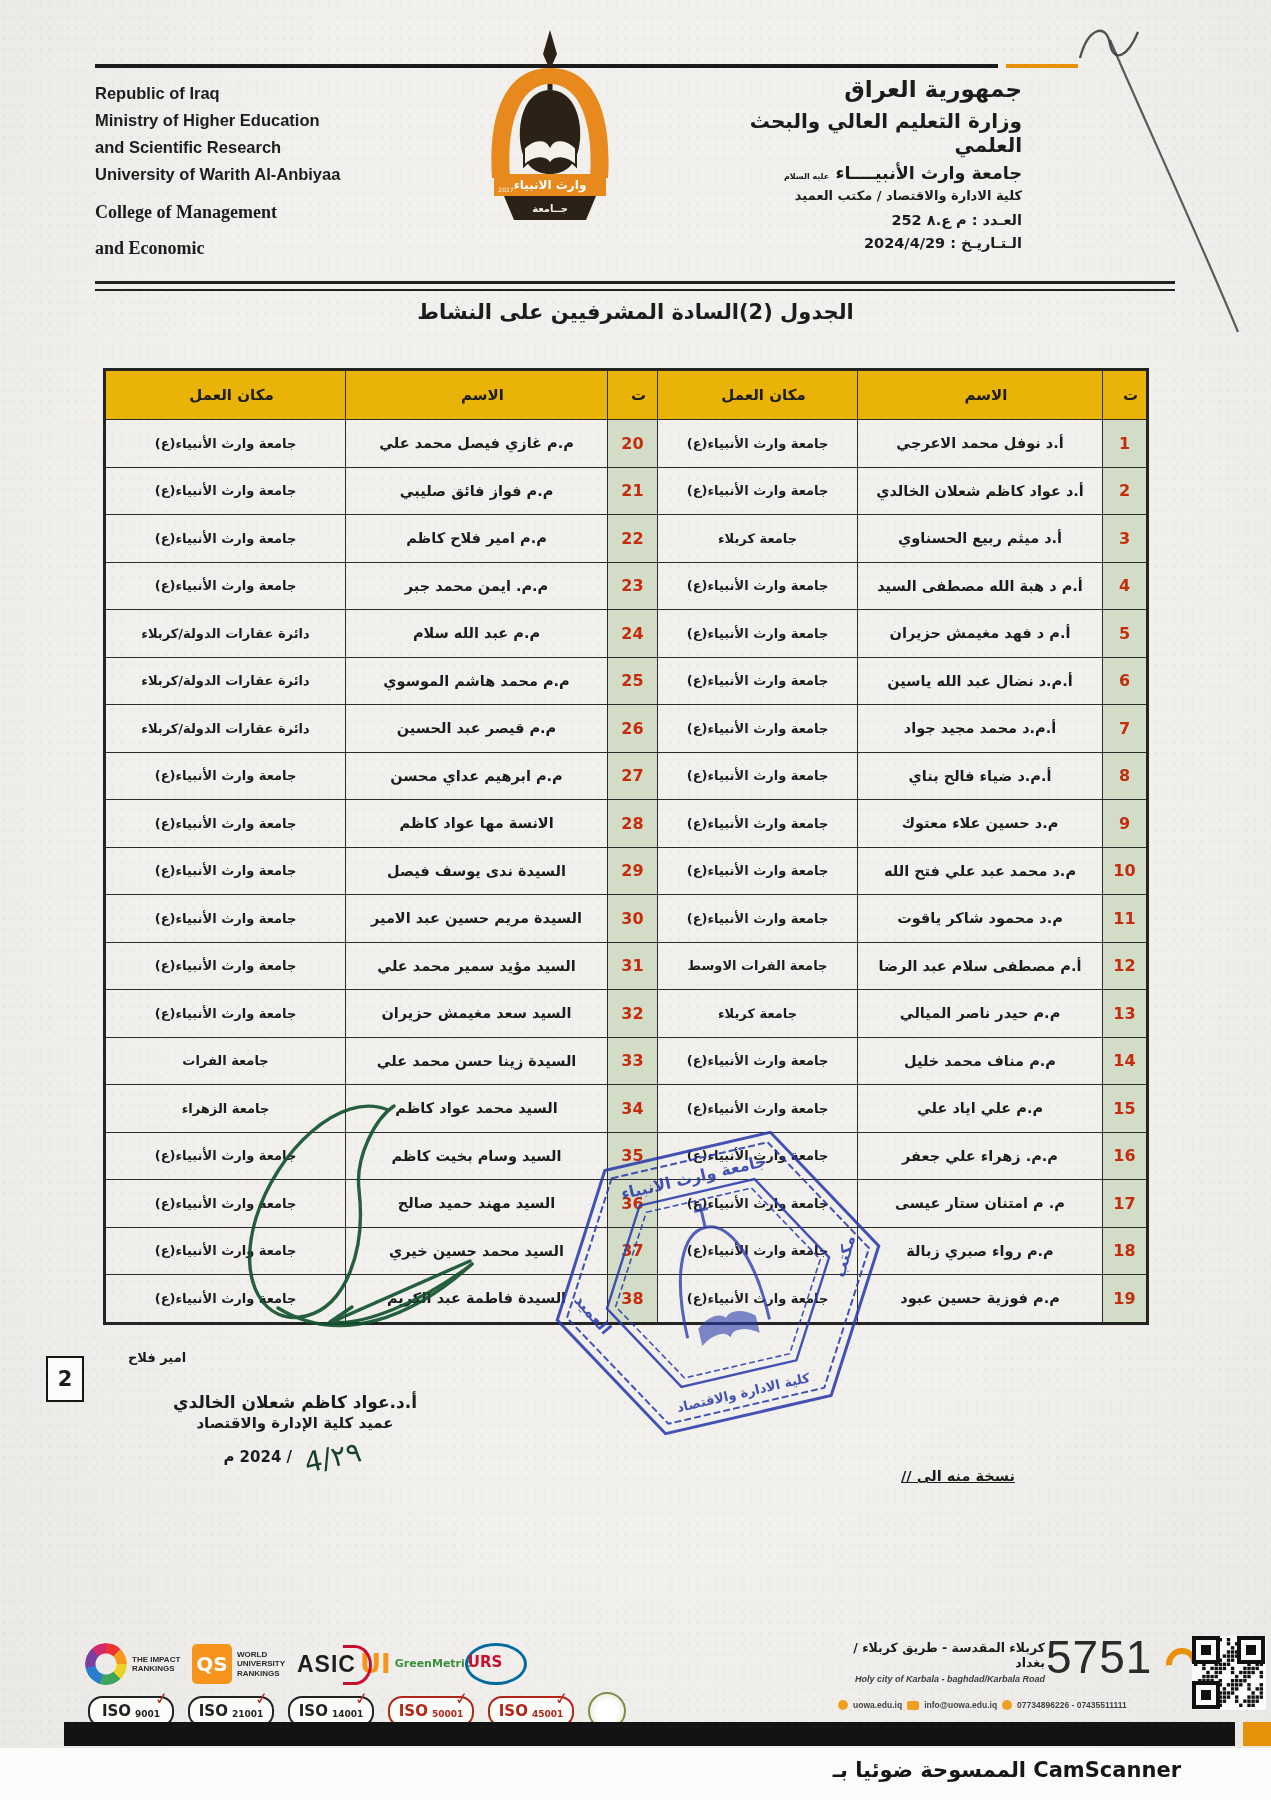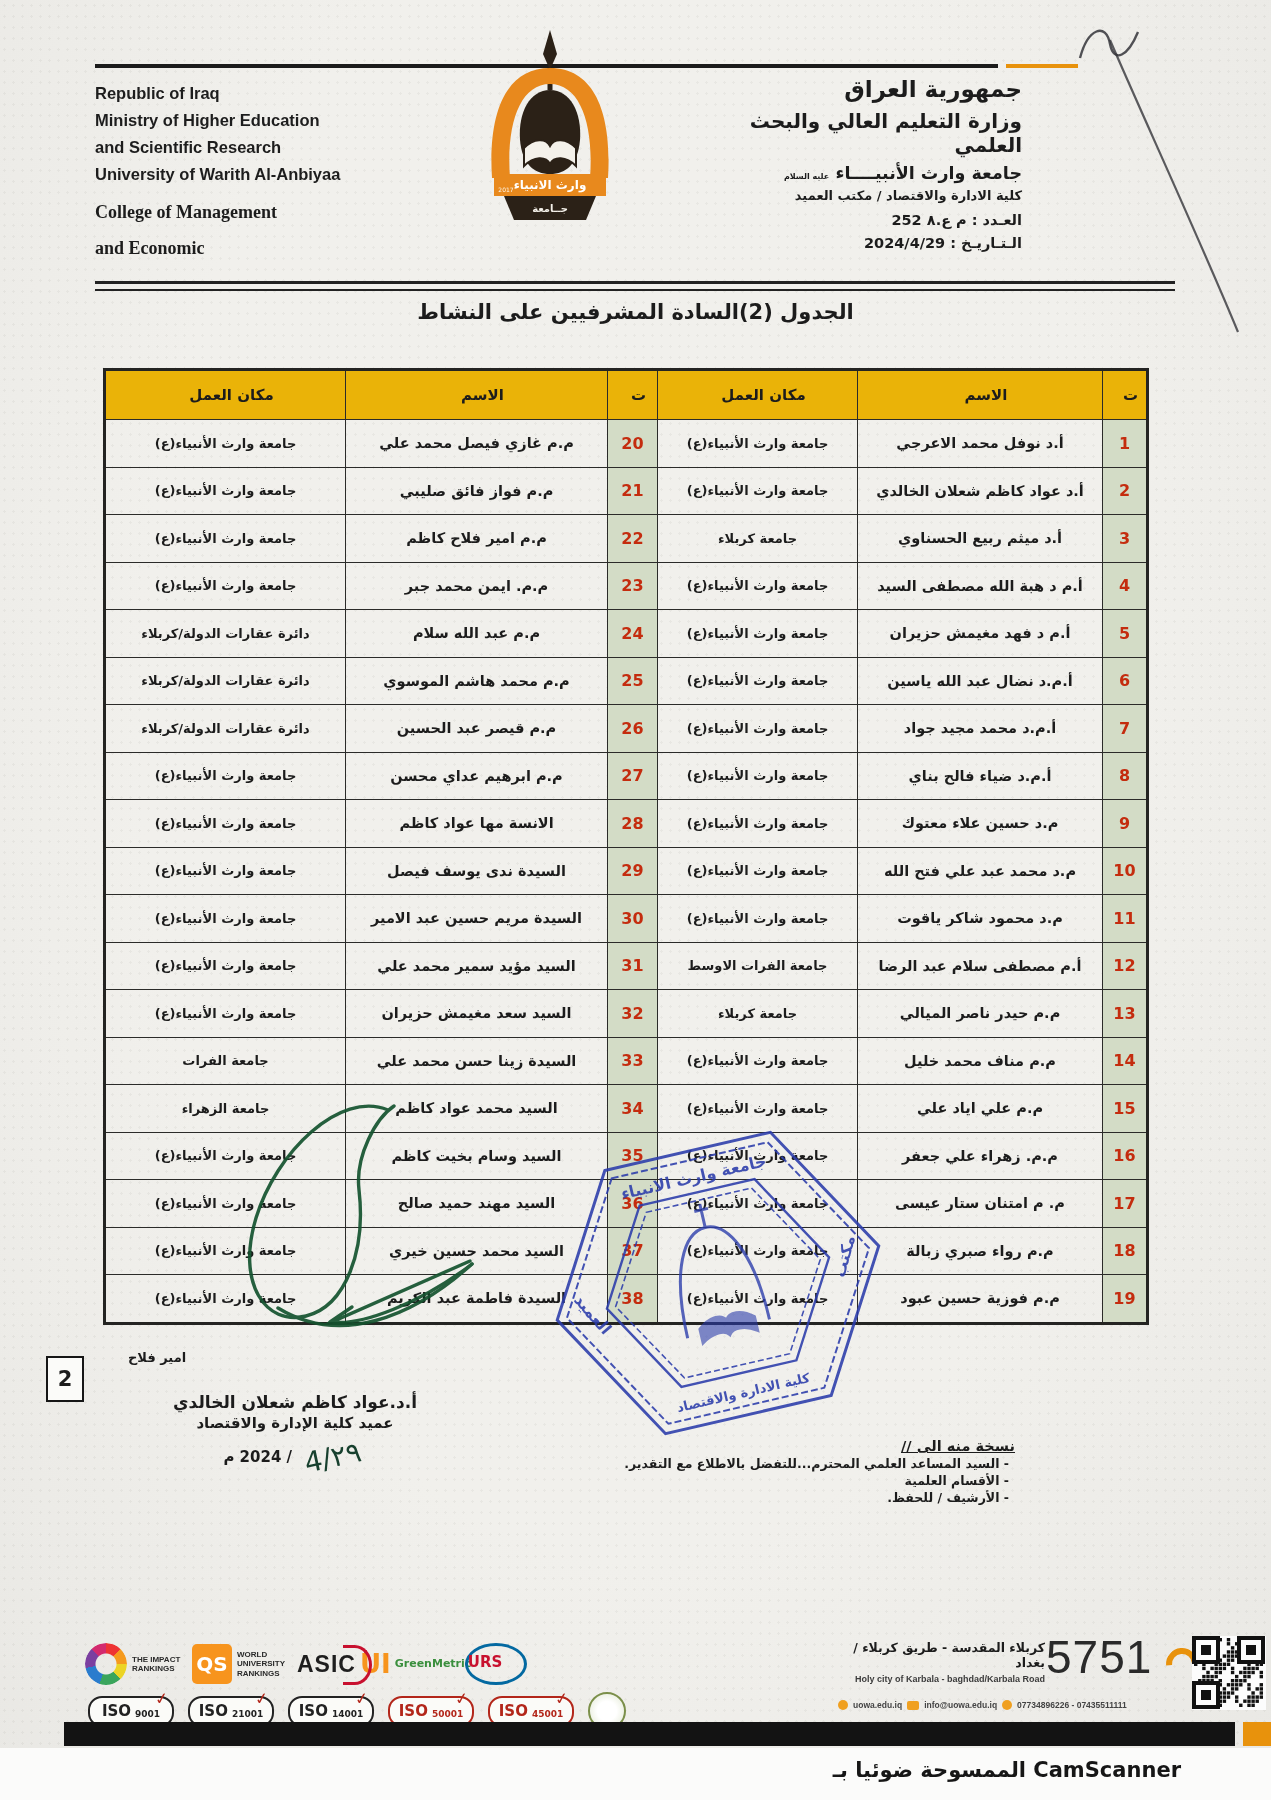--- a/index.html
+++ b/index.html
@@ -72,21 +72,21 @@
     color:#17402e;transform:rotate(-12deg) translateY(5px);margin:0 6px;}
 
   .side-note{left:128px;top:1350px;font-size:13px;font-weight:700;direction:rtl;}
   .page-box{left:46px;top:1356px;width:34px;height:42px;border:2.5px solid #161616;
     background:#fbfbf9;text-align:center;line-height:42px;font-size:21px;font-weight:700;}
 
   
   .stamp{left:548px;top:1118px;transform:rotate(-13deg);opacity:.88;}
 
   
-  .copies{left:595px;top:1438px;width:420px;direction:rtl;}
+  .copies{left:595px;top:1468px;width:420px;direction:rtl;}
   .copies .hd{font-size:14.5px;font-weight:700;text-decoration:underline;}
   .copies ul{list-style:none;margin:1px 6px 0 0;padding:0;}
   .copies li{font-size:12.5px;font-weight:700;line-height:17px;}
   .copies li::before{content:"-  ";}
 
   
   .rank-row{left:85px;top:1638px;display:flex;align-items:center;gap:4px;height:52px;}
   .impact-ring{width:42px;height:42px;border-radius:50%;
     background:conic-gradient(#e33 0 12%,#f59a1e 12% 25%,#ecd425 25% 38%,#3aa55c 38% 55%,#2a7ccd 55% 72%,#7b3fa0 72% 88%,#d32a6e 88% 100%);
     -webkit-mask:radial-gradient(circle, transparent 10px, #000 11px);
@@ -110,21 +110,21 @@
   .iso-pill.red{border:2.5px solid #b3261a;color:#b3261a;}
   .iso-pill .iso{font-size:15px;font-weight:700;}
   .iso-pill .code{font-size:9px;font-weight:700;margin-top:6px;}
   .iso-pill .check{position:absolute;right:4px;top:-9px;color:#b3261a;font-size:16px;font-weight:700;transform:rotate(-8deg);}
   .round-seal{width:34px;height:34px;border-radius:50%;border:2.5px solid #7b8f4a;
     background:radial-gradient(circle,#fff 40%,#dfe6cf 100%);}
 
   .addr{left:830px;top:1640px;width:215px;text-align:right;direction:rtl;}
   .addr .ar{font-size:12.5px;font-weight:700;}
   .addr .en{direction:ltr;font-size:9px;font-weight:700;color:#3c3c3c;margin-top:4px;
-    font-family:"Liberation Sans",sans-serif;}
+    font-family:"Liberation Sans",sans-serif;font-style:italic;}
   .big-num{left:1046px;top:1630px;font-size:46px;font-weight:400;color:#2a2a2a;
     letter-spacing:1px;font-family:"Liberation Sans",sans-serif;}
   .phone-cres{left:1166px;top:1648px;width:20px;height:20px;border:6px solid transparent;
     border-bottom-color:#e8920c;border-left-color:#e8920c;border-radius:50%;transform:rotate(130deg);}
   .contact-line{left:838px;top:1700px;width:340px;display:flex;align-items:center;gap:5px;
     font-size:8.5px;font-weight:700;color:#444;font-family:"Liberation Sans",sans-serif;}
   .dot-icon{width:10px;height:10px;border-radius:50%;background:#f0a020;flex:none;}
   .mail-icon{width:12px;height:9px;border-radius:2px;background:#f0a020;flex:none;}
 
   .bar-black{left:64px;top:1722px;width:1171px;height:24px;background:#131313;}
@@ -395,25 +395,20 @@
   </g>
   <g stroke="#2b3cab" fill="none" stroke-width="3" opacity="0.9">
     <path d="M128 212 C128 142 148 108 170 108 C192 108 212 142 212 212"></path>
     <path d="M170 108 L170 84 M163 90 L177 90"></path>
     <path d="M142 206 C154 196 166 196 170 203 C174 196 186 196 198 206 L198 220 C186 212 174 212 170 218 C166 212 154 212 142 220 Z" fill="#2b3cab" opacity="0.75"></path>
   </g>
 </svg>
 
 <div class="abs copies">
   <div class="hd">نسخة منه الى //</div>
-  <ul>
-    <li>السيد المساعد العلمي المحترم...للتفضل بالاطلاع مع التقدير.</li>
-    <li>الأقسام العلمية</li>
-    <li>الأرشيف / للحفظ.</li>
-  </ul>
 </div>
 
 <div class="abs rank-row">
   <div style="display:flex;align-items:center;gap:5px;">
     <div class="impact-ring"></div>
     <div class="tiny-cap">
       <div>THE IMPACT</div>
       <div>RANKINGS</div>
     </div>
   </div>

